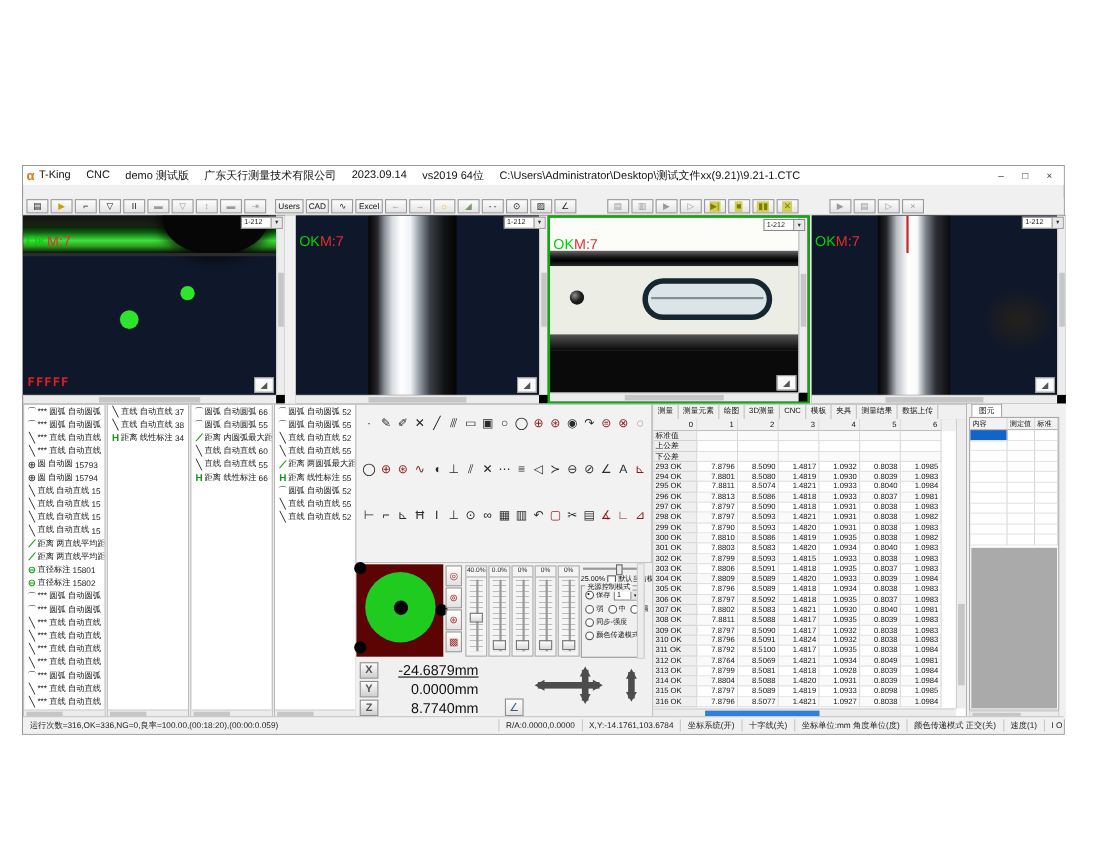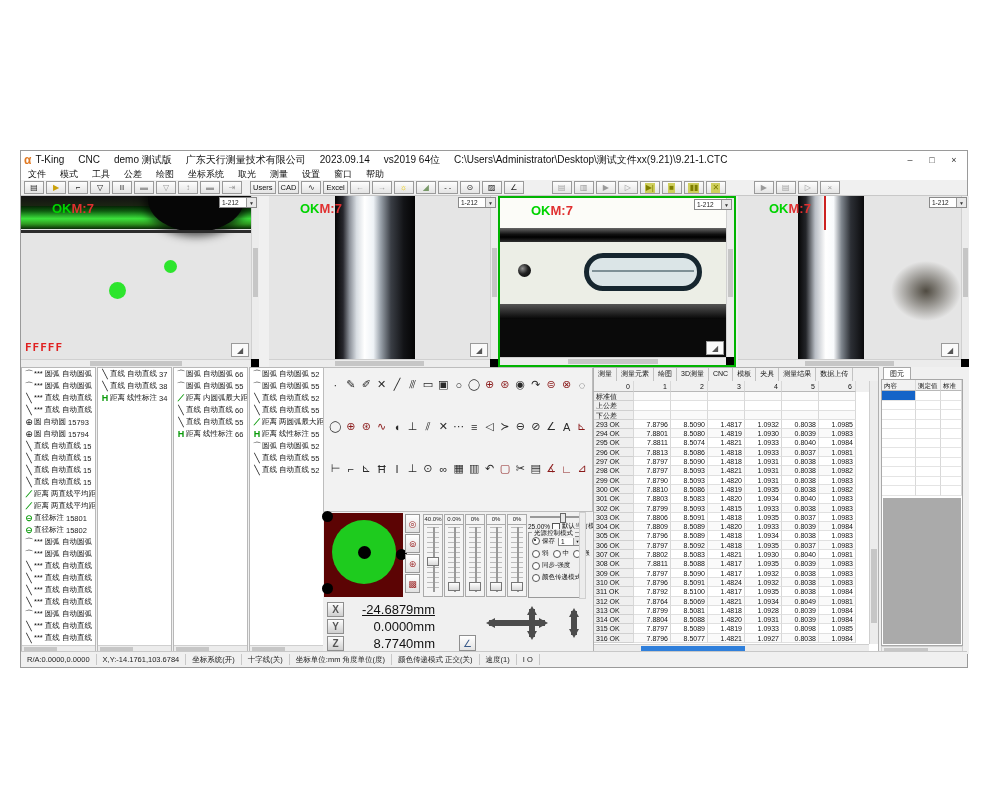--- a/index.html
+++ b/index.html
@@ -20,26 +20,26 @@
   
   .toolbar{position:absolute;left:0;top:29px;right:0;height:16px;background:#f0f0f0;border-bottom:1px solid #c8c8c8;display:flex;align-items:center;padding-left:3px;box-sizing:border-box;}
   .tbtn{height:13px;min-width:20px;margin-right:2px;background:linear-gradient(#fdfdfd,#e4e4e4);border:1px solid #9a9a9a;display:inline-flex;align-items:center;justify-content:center;font-size:8px;color:#222;padding:0 2px;box-sizing:border-box;}
   .tbtn.lbl{font-size:7.5px;color:#111;}
   .tbtn .g{line-height:10px;}
   .g.y{color:#caa008;} .g.d{color:#9a9a9a;} .g.yl{color:#e8c800;} .g.gn{color:#7a9a6a;} .g.o{color:#7e7e00;background:#cfcf5e;padding:0 1px;}
   .tsep{width:6px;} .tsep2{width:26px;}
 
   
   .cam{position:absolute;top:45px;height:171px;background:#000;}
-  .cam .view{position:absolute;left:0;top:0;right:8px;bottom:8px;background:#e5e5e5;overflow:hidden;}
+  .cam .view{position:absolute;left:0;top:0;right:8px;bottom:8px;background:#0f172a;overflow:hidden;}
   .cam .vscroll{position:absolute;top:0;right:0;width:8px;bottom:8px;background:#ececec;border-left:1px solid #d0d0d0;box-sizing:border-box;}
   .cam .vscroll .vthumb{position:absolute;left:1px;right:1px;top:32%;height:30%;background:#c6c6c6;}
   .cam .hscroll{position:absolute;left:0;bottom:0;right:8px;height:8px;background:#ececec;border-top:1px solid #d0d0d0;box-sizing:border-box;}
   .cam .hscroll .hthumb{position:absolute;top:1px;bottom:1px;left:30%;width:40%;background:#c6c6c6;}
-  .cam-label{position:absolute;left:3px;top:5px;font-weight:bold;font-size:13px;letter-spacing:0;z-index:9;margin-left:28px;}
+  .cam-label{position:absolute;left:3px;top:16px;font-weight:normal;font-size:13px;letter-spacing:0;z-index:9;}
   .cam-ok{color:#00d400;} .cam-m{color:#e03030;}
   .cam-dd{position:absolute;top:1px;right:2px;width:38px;height:11px;background:#fff;border:1px solid #8a8a8a;display:flex;align-items:center;font-size:6.5px;color:#222;z-index:9;box-sizing:border-box;}
   .cam-dd .txt{flex:1;padding-left:2px;overflow:hidden;}
   .cam-dd .arw{width:9px;height:100%;background:#e8e8e8;border-left:1px solid #999;font-size:5px;display:flex;align-items:center;justify-content:center;color:#333;}
   .cam-corner{position:absolute;right:10px;bottom:10px;width:16px;height:12px;background:#fafafa;border:1px solid #9a9a9a;color:#555;font-size:8px;display:flex;align-items:center;justify-content:center;z-index:9;}
   .cam1{left:0;width:238px;} .cam2{left:248px;width:229px;} .cam4{left:717px;width:231px;}
   .cam3{left:477px;width:238px;border:2px solid #00b400;box-sizing:border-box;}
   .cam3 .view{background:#e8e8e2;}
   
   .c1-top{position:absolute;left:0;top:0;right:0;height:10px;background:linear-gradient(180deg,#131313,#1b2413);}
@@ -177,33 +177,20 @@
     <span class="tseg">广东天行测量技术有限公司</span>
     <span class="tseg">2023.09.14</span>
     <span class="tseg">vs2019 64位</span>
     <span class="tseg">C:\Users\Administrator\Desktop\测试文件xx(9.21)\9.21-1.CTC</span>
     <span class="tsp"></span>
     <span class="wbtn">–</span>
     <span class="wbtn">□</span>
     <span class="wbtn">×</span>
   </div>
 
-  <div class="menubar" id="menubar">
-        <span class="menu-item">文件</span>
-        <span class="menu-item">模式</span>
-        <span class="menu-item">工具</span>
-        <span class="menu-item">公差</span>
-        <span class="menu-item">绘图</span>
-        <span class="menu-item">坐标系统</span>
-        <span class="menu-item">取光</span>
-        <span class="menu-item">测量</span>
-        <span class="menu-item">设置</span>
-        <span class="menu-item">窗口</span>
-        <span class="menu-item">帮助</span>
-      </div>
 
   <div class="toolbar" id="toolbar">
         <span class="tbtn">
           <span class="g">▤</span>
         </span>
         <span class="tbtn">
           <span class="g y">▶</span>
         </span>
         <span class="tbtn">
           <span class="g">⌐</span>
@@ -1116,20 +1103,21 @@
             <span class="rc c3"></span>
           </div>
           <div class="rgray"></div>
         </div>
     <div class="r-hs">
           <div class="hthumb"></div>
         </div>
   </div>
 
   <div class="statusbar" id="statusbar">
+        <span class="sseg w1">运行次数=316,OK=336,NG=0,良率=100.00,(00:18:20),(00:00:0.059)</span>
         <span class="sseg">R/A:0.0000,0.0000</span>
         <span class="sseg">X,Y:-14.1761,103.6784</span>
         <span class="sseg">坐标系统(开)</span>
         <span class="sseg">十字线(关)</span>
         <span class="sseg">坐标单位:mm 角度单位(度)</span>
         <span class="sseg">颜色传递模式 正交(关)</span>
         <span class="sseg">速度(1)</span>
         <span class="sseg">I O</span>
       </div>
 

